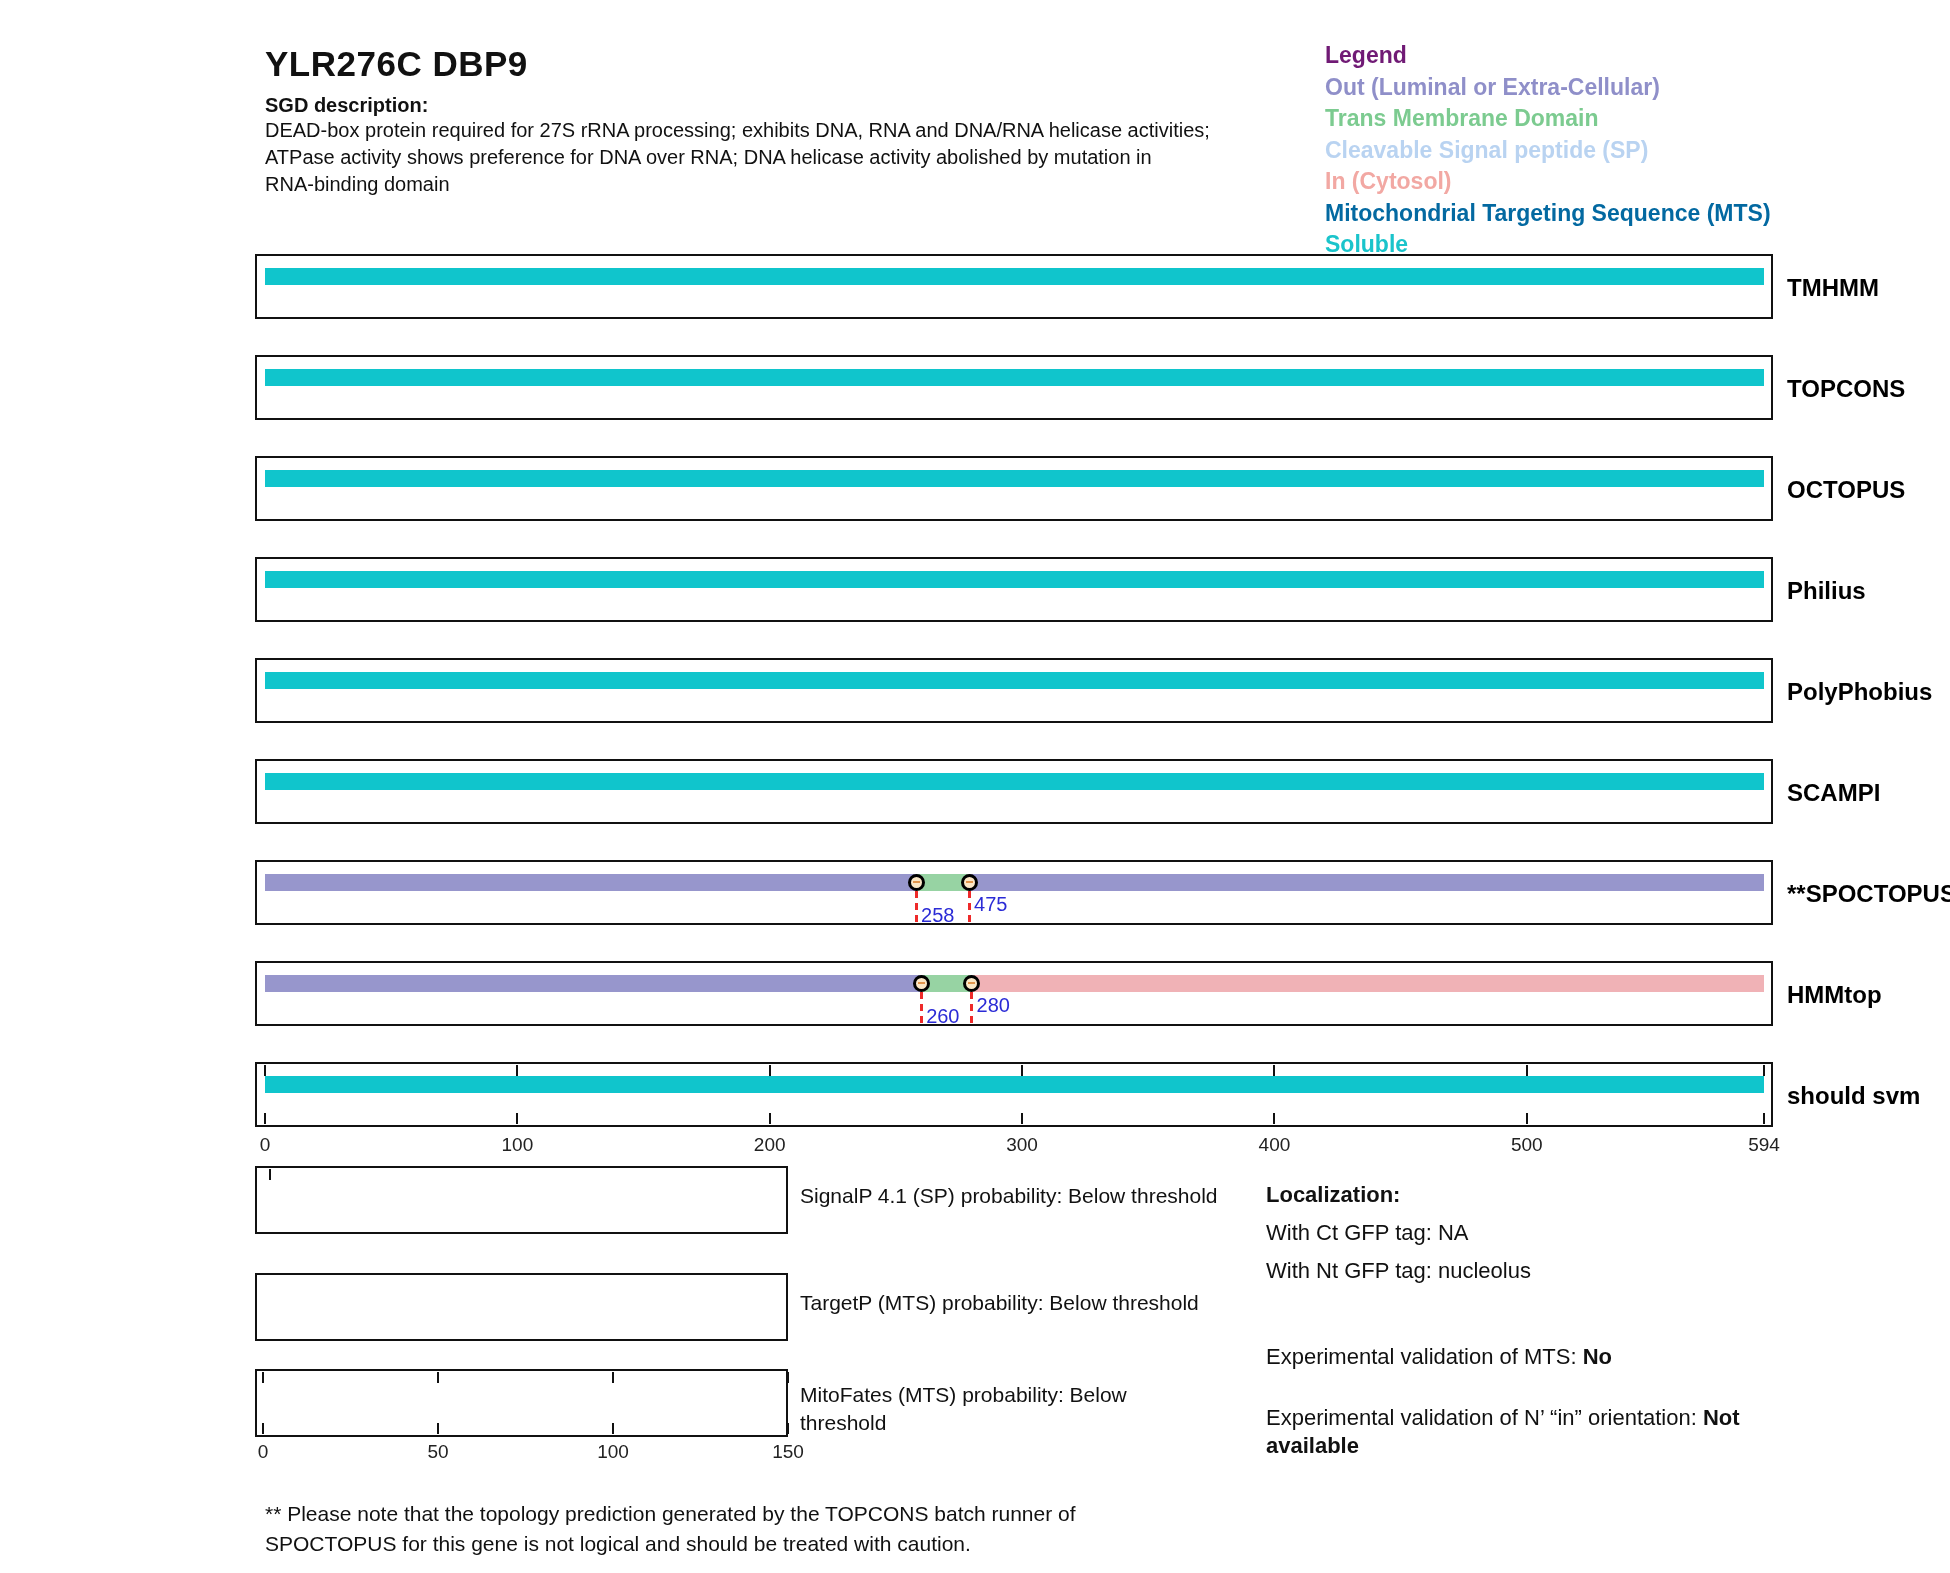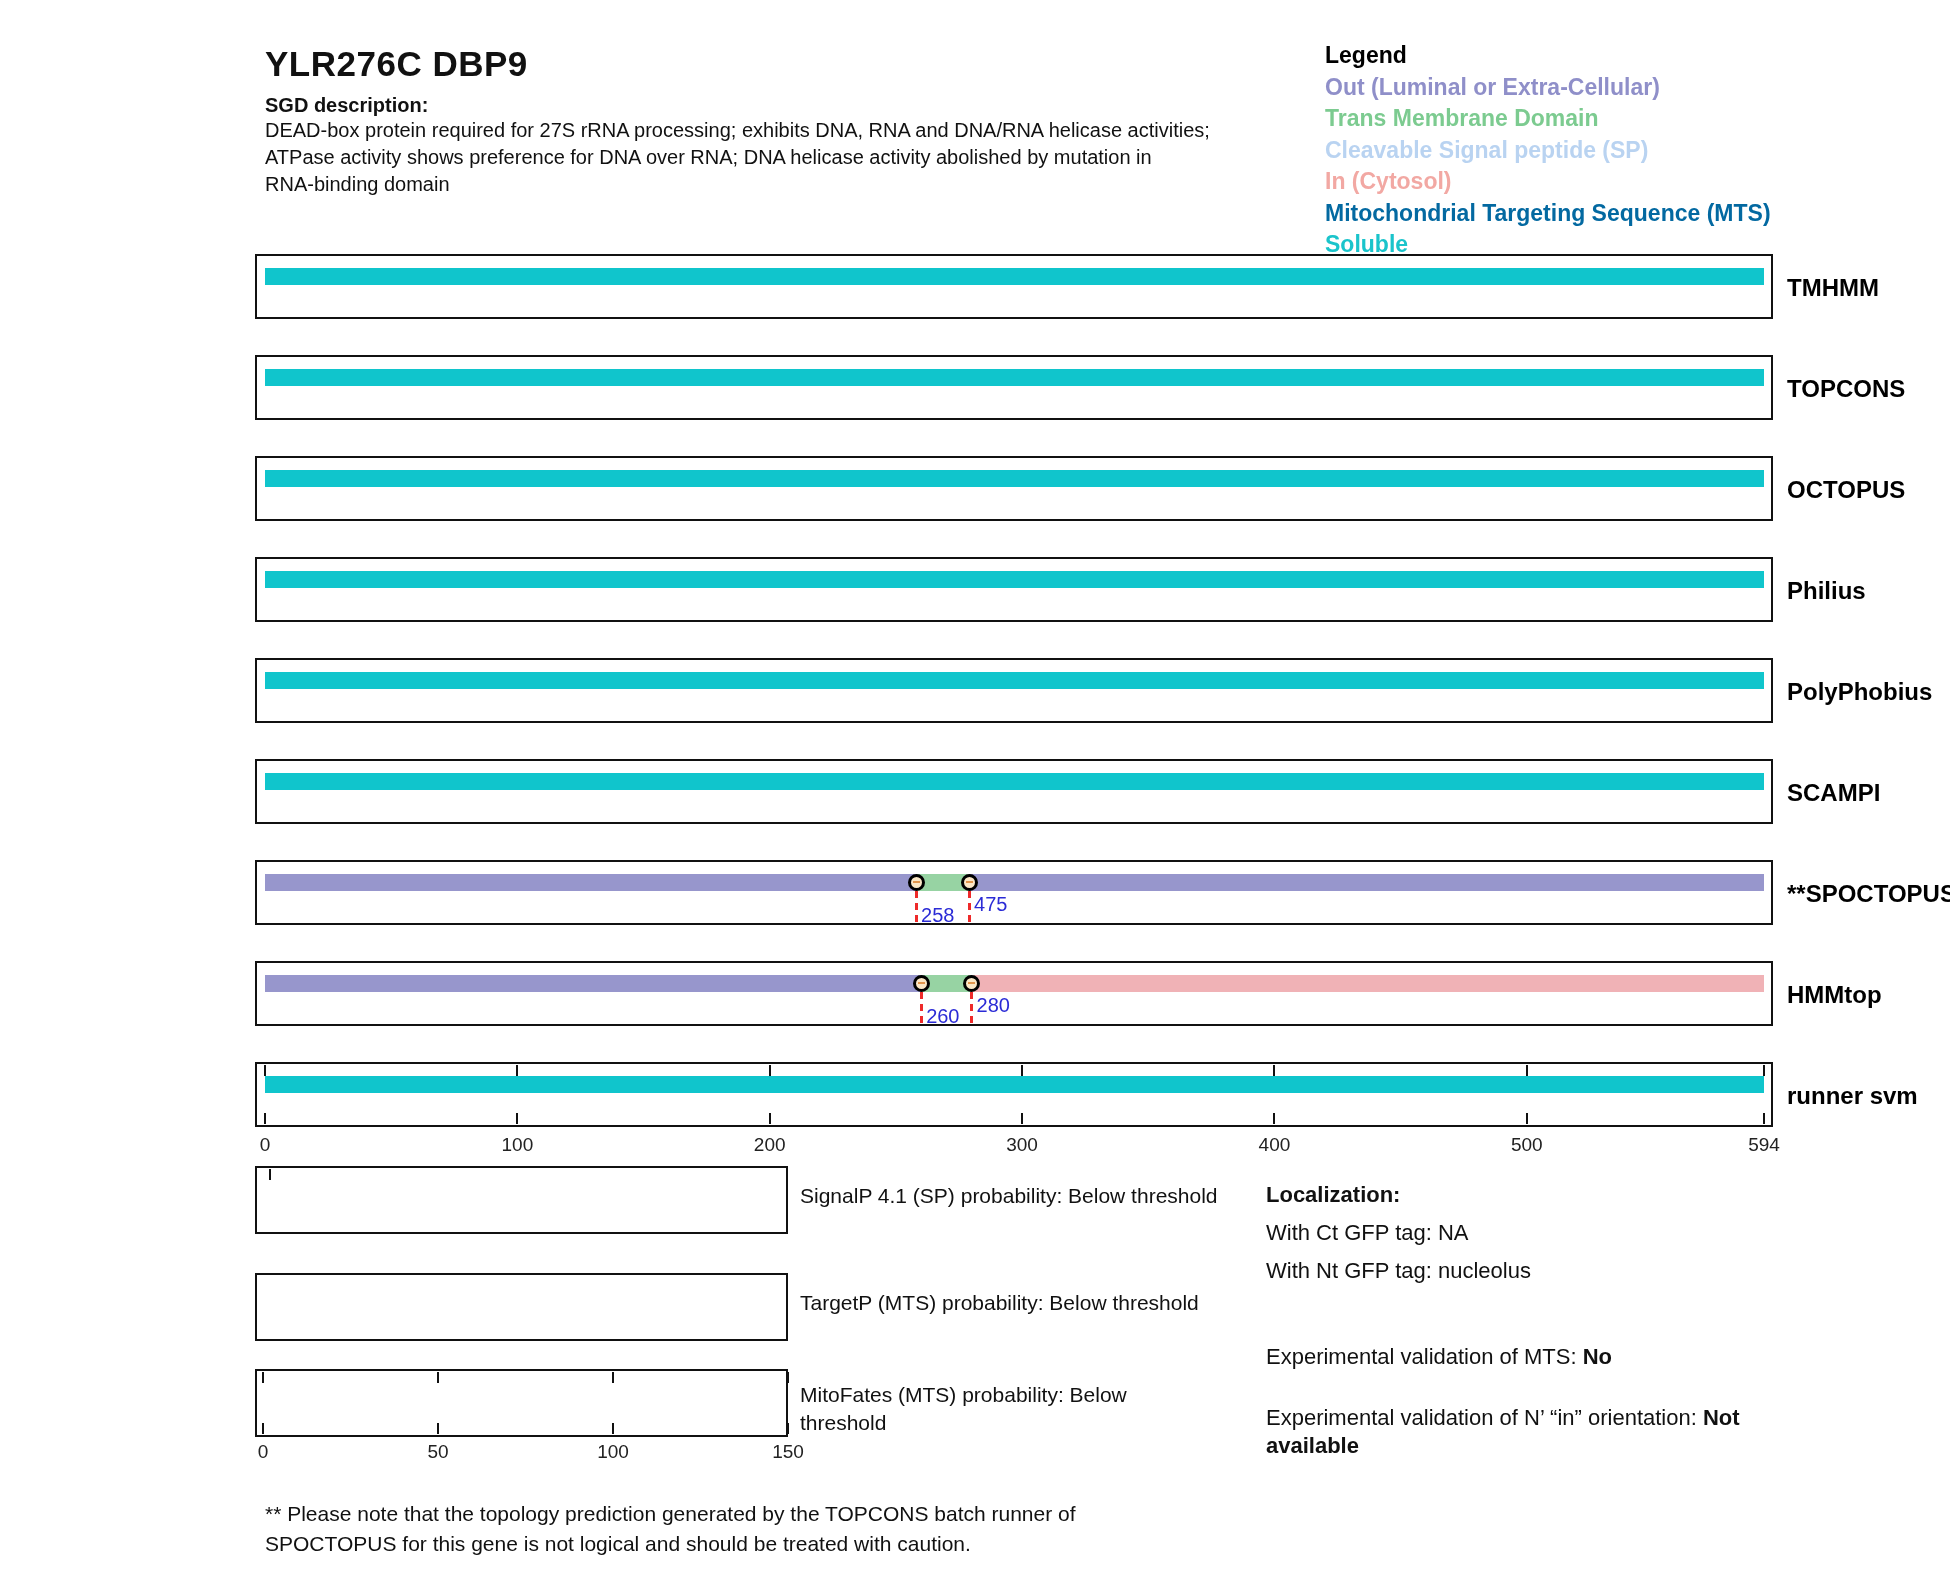--- a/index.html
+++ b/index.html
@@ -34,21 +34,21 @@
 <div id="page">
   <div class="abs" id="title">YLR276C  DBP9</div>
   <div class="abs" id="sgd-label">SGD description:</div>
   <div class="abs" id="desc">
     <div>DEAD-box protein required for 27S rRNA processing; exhibits DNA, RNA and DNA/RNA helicase activities;</div>
     <div>ATPase activity shows preference for DNA over RNA; DNA helicase activity abolished by mutation in</div>
     <div>RNA-binding domain</div>
   </div>
 
   <div class="abs" id="legend">
-    <div id="legend-title" style="color:#000000;">Legend</div>
+    <div id="legend-title" style="color:#701a75;">Legend</div>
     <div id="legend-items">
         <div style="color: rgb(143, 143, 201);">Out (Luminal or Extra-Cellular)</div>
         <div style="color: rgb(124, 203, 144);">Trans Membrane Domain</div>
         <div style="color: rgb(185, 211, 241);">Cleavable Signal peptide (SP)</div>
         <div style="color: rgb(242, 168, 163);">In (Cytosol)</div>
         <div style="color: #0369a1;">Mitochondrial Targeting Sequence (MTS)</div>
         <div style="color: rgb(26, 196, 203);">Soluble</div>
       </div>
   </div>
 
@@ -145,21 +145,21 @@
         <div class="tick" style="left: 513.714px; top: 3px; height: 11px;"></div>
         <div class="tick" style="left: 513.714px; top: 51px; height: 11px;"></div>
         <div class="tick" style="left: 766.071px; top: 3px; height: 11px;"></div>
         <div class="tick" style="left: 766.071px; top: 51px; height: 11px;"></div>
         <div class="tick" style="left: 1018.43px; top: 3px; height: 11px;"></div>
         <div class="tick" style="left: 1018.43px; top: 51px; height: 11px;"></div>
         <div class="tick" style="left: 1270.78px; top: 3px; height: 11px;"></div>
         <div class="tick" style="left: 1270.78px; top: 51px; height: 11px;"></div>
         <div class="tick" style="left: 1508px; top: 3px; height: 11px;"></div>
         <div class="tick" style="left: 1508px; top: 51px; height: 11px;"></div>
-        <div class="track-label">runner svm</div>
+        <div class="track-label">should svm</div>
       </div>
     </div>
   <div id="main-axis">
       <div class="axis-label" style="left: 265px; top: 1098px;">0</div>
       <div class="axis-label" style="left: 517.357px; top: 1098px;">100</div>
       <div class="axis-label" style="left: 769.714px; top: 1098px;">200</div>
       <div class="axis-label" style="left: 1022.07px; top: 1098px;">300</div>
       <div class="axis-label" style="left: 1274.43px; top: 1098px;">400</div>
       <div class="axis-label" style="left: 1526.78px; top: 1098px;">500</div>
       <div class="axis-label" style="left: 1764px; top: 1098px;">594</div>

